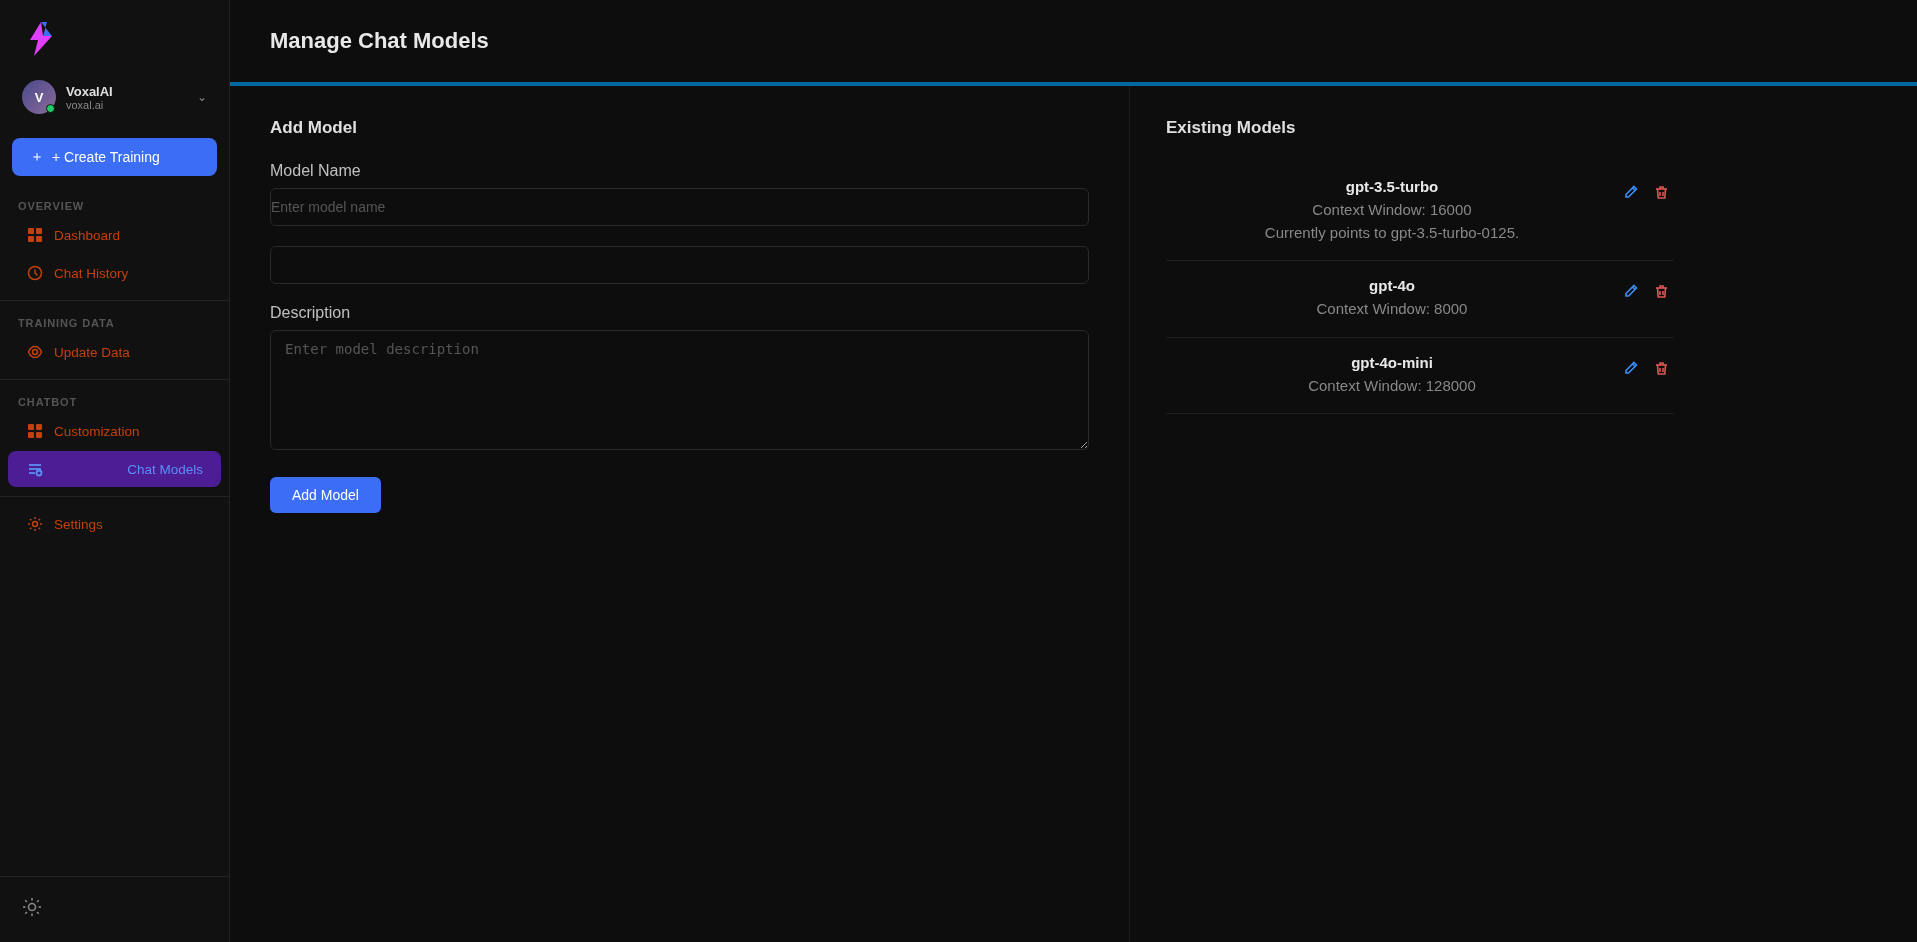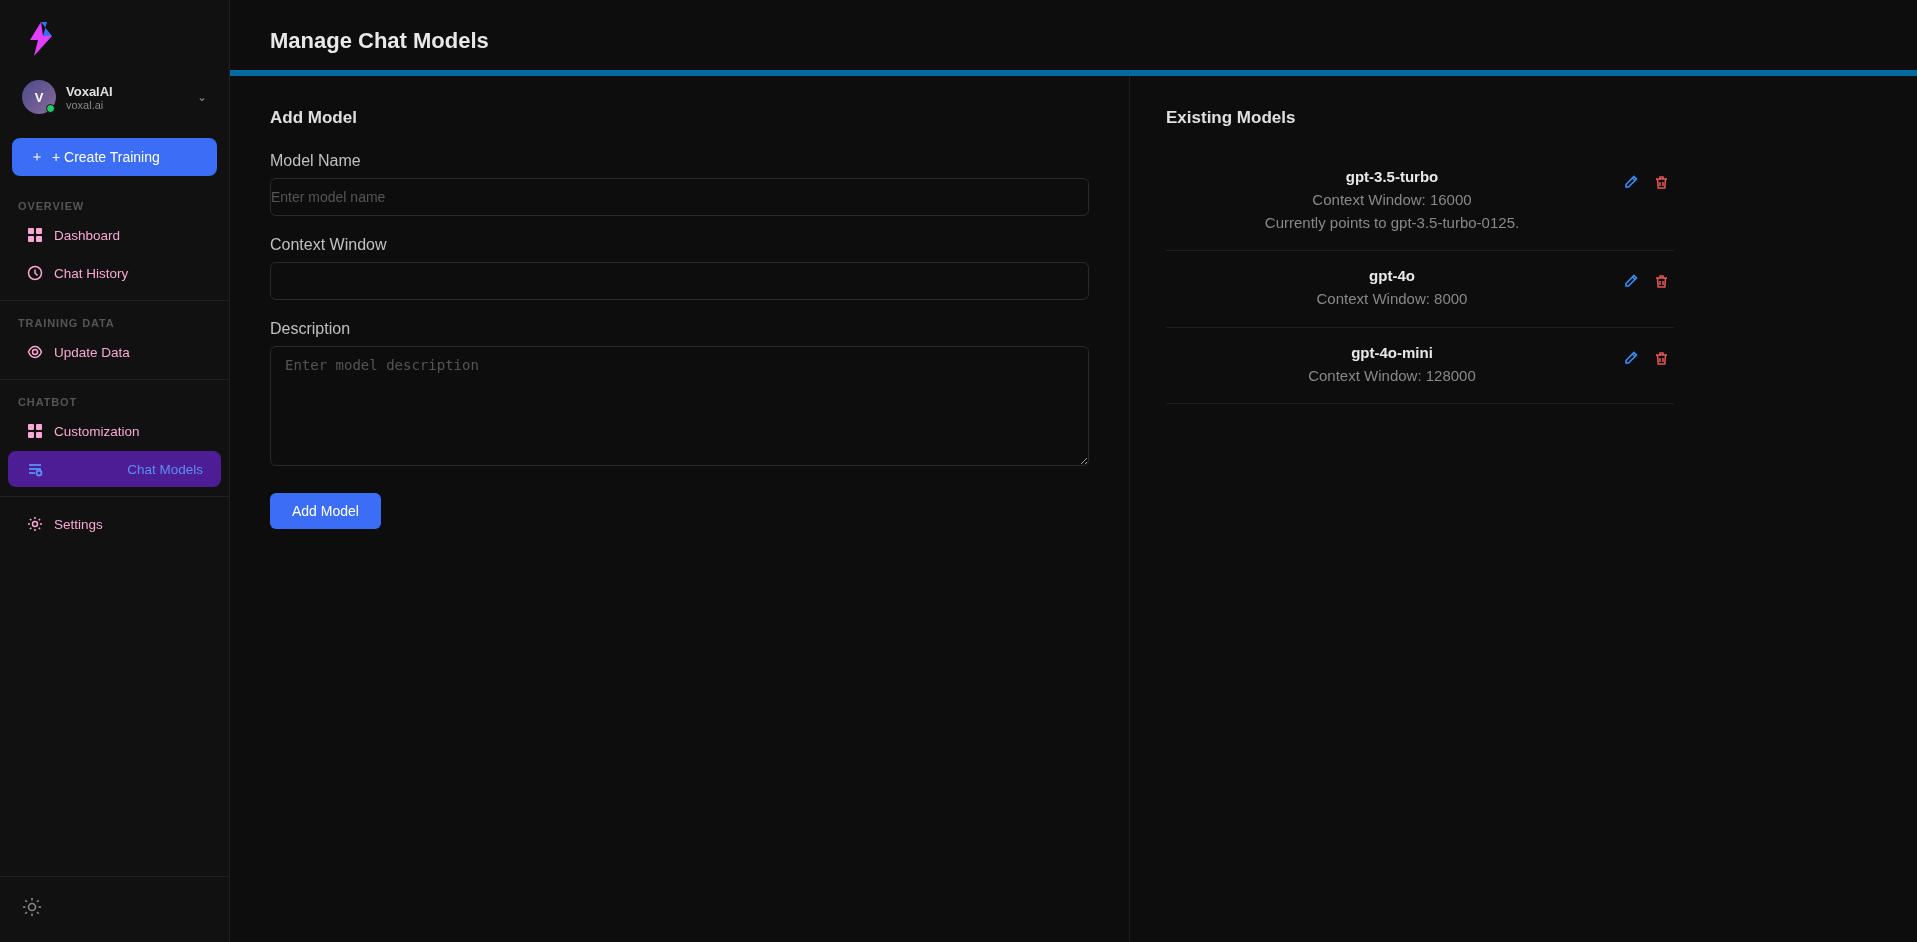--- a/index.html
+++ b/index.html
@@ -101,21 +101,21 @@
     }
 
     .nav-item {
       display: flex;
       align-items: center;
       gap: 10px;
       padding: 9px 18px;
       cursor: pointer;
       border-radius: 8px;
       margin: 1px 8px;
-      color: #f9a8d4;
+      color: #c2410c;
       font-size: 13.5px;
     }
     .nav-item.active {
       background: #4c1d95;
       color: #5b8ef5;
       justify-content: space-between;
     }
 
     .nav-divider {
       height: 1px;
@@ -141,22 +141,22 @@
     
     .main {
       flex: 1;
       display: flex;
       flex-direction: column;
       overflow-y: auto;
       background: #0d0d0d;
     }
 
     .page-header {
-      padding: 28px 40px 16px;
-      border-bottom: 6px solid #0369a1;
+      padding: 28px 40px 28px;
+      border-bottom: 4px solid #0369a1;
     }
 
     .page-title {
       font-size: 22px;
       font-weight: 700;
       color: #e8e8e8;
     }
 
     .content-area {
       display: flex;
@@ -414,21 +414,20 @@
 
     <section class="add-model-panel">
       <h2 class="panel-title">Add Model</h2>
 
       <div class="form-group">
         <label class="form-label">Model Name</label>
         <input class="form-input" type="text" placeholder="Enter model name" style="">
       </div>
 
       <div class="form-group">
-        <label class="form-label">Context Window</label>
         <input class="form-input" type="text" style="">
       </div>
 
       <div class="form-group">
         <label class="form-label">Description</label>
         <textarea class="form-textarea" placeholder="Enter model description" style=""></textarea>
       </div>
 
       <button class="add-model-btn">Add Model</button>
     </section>

